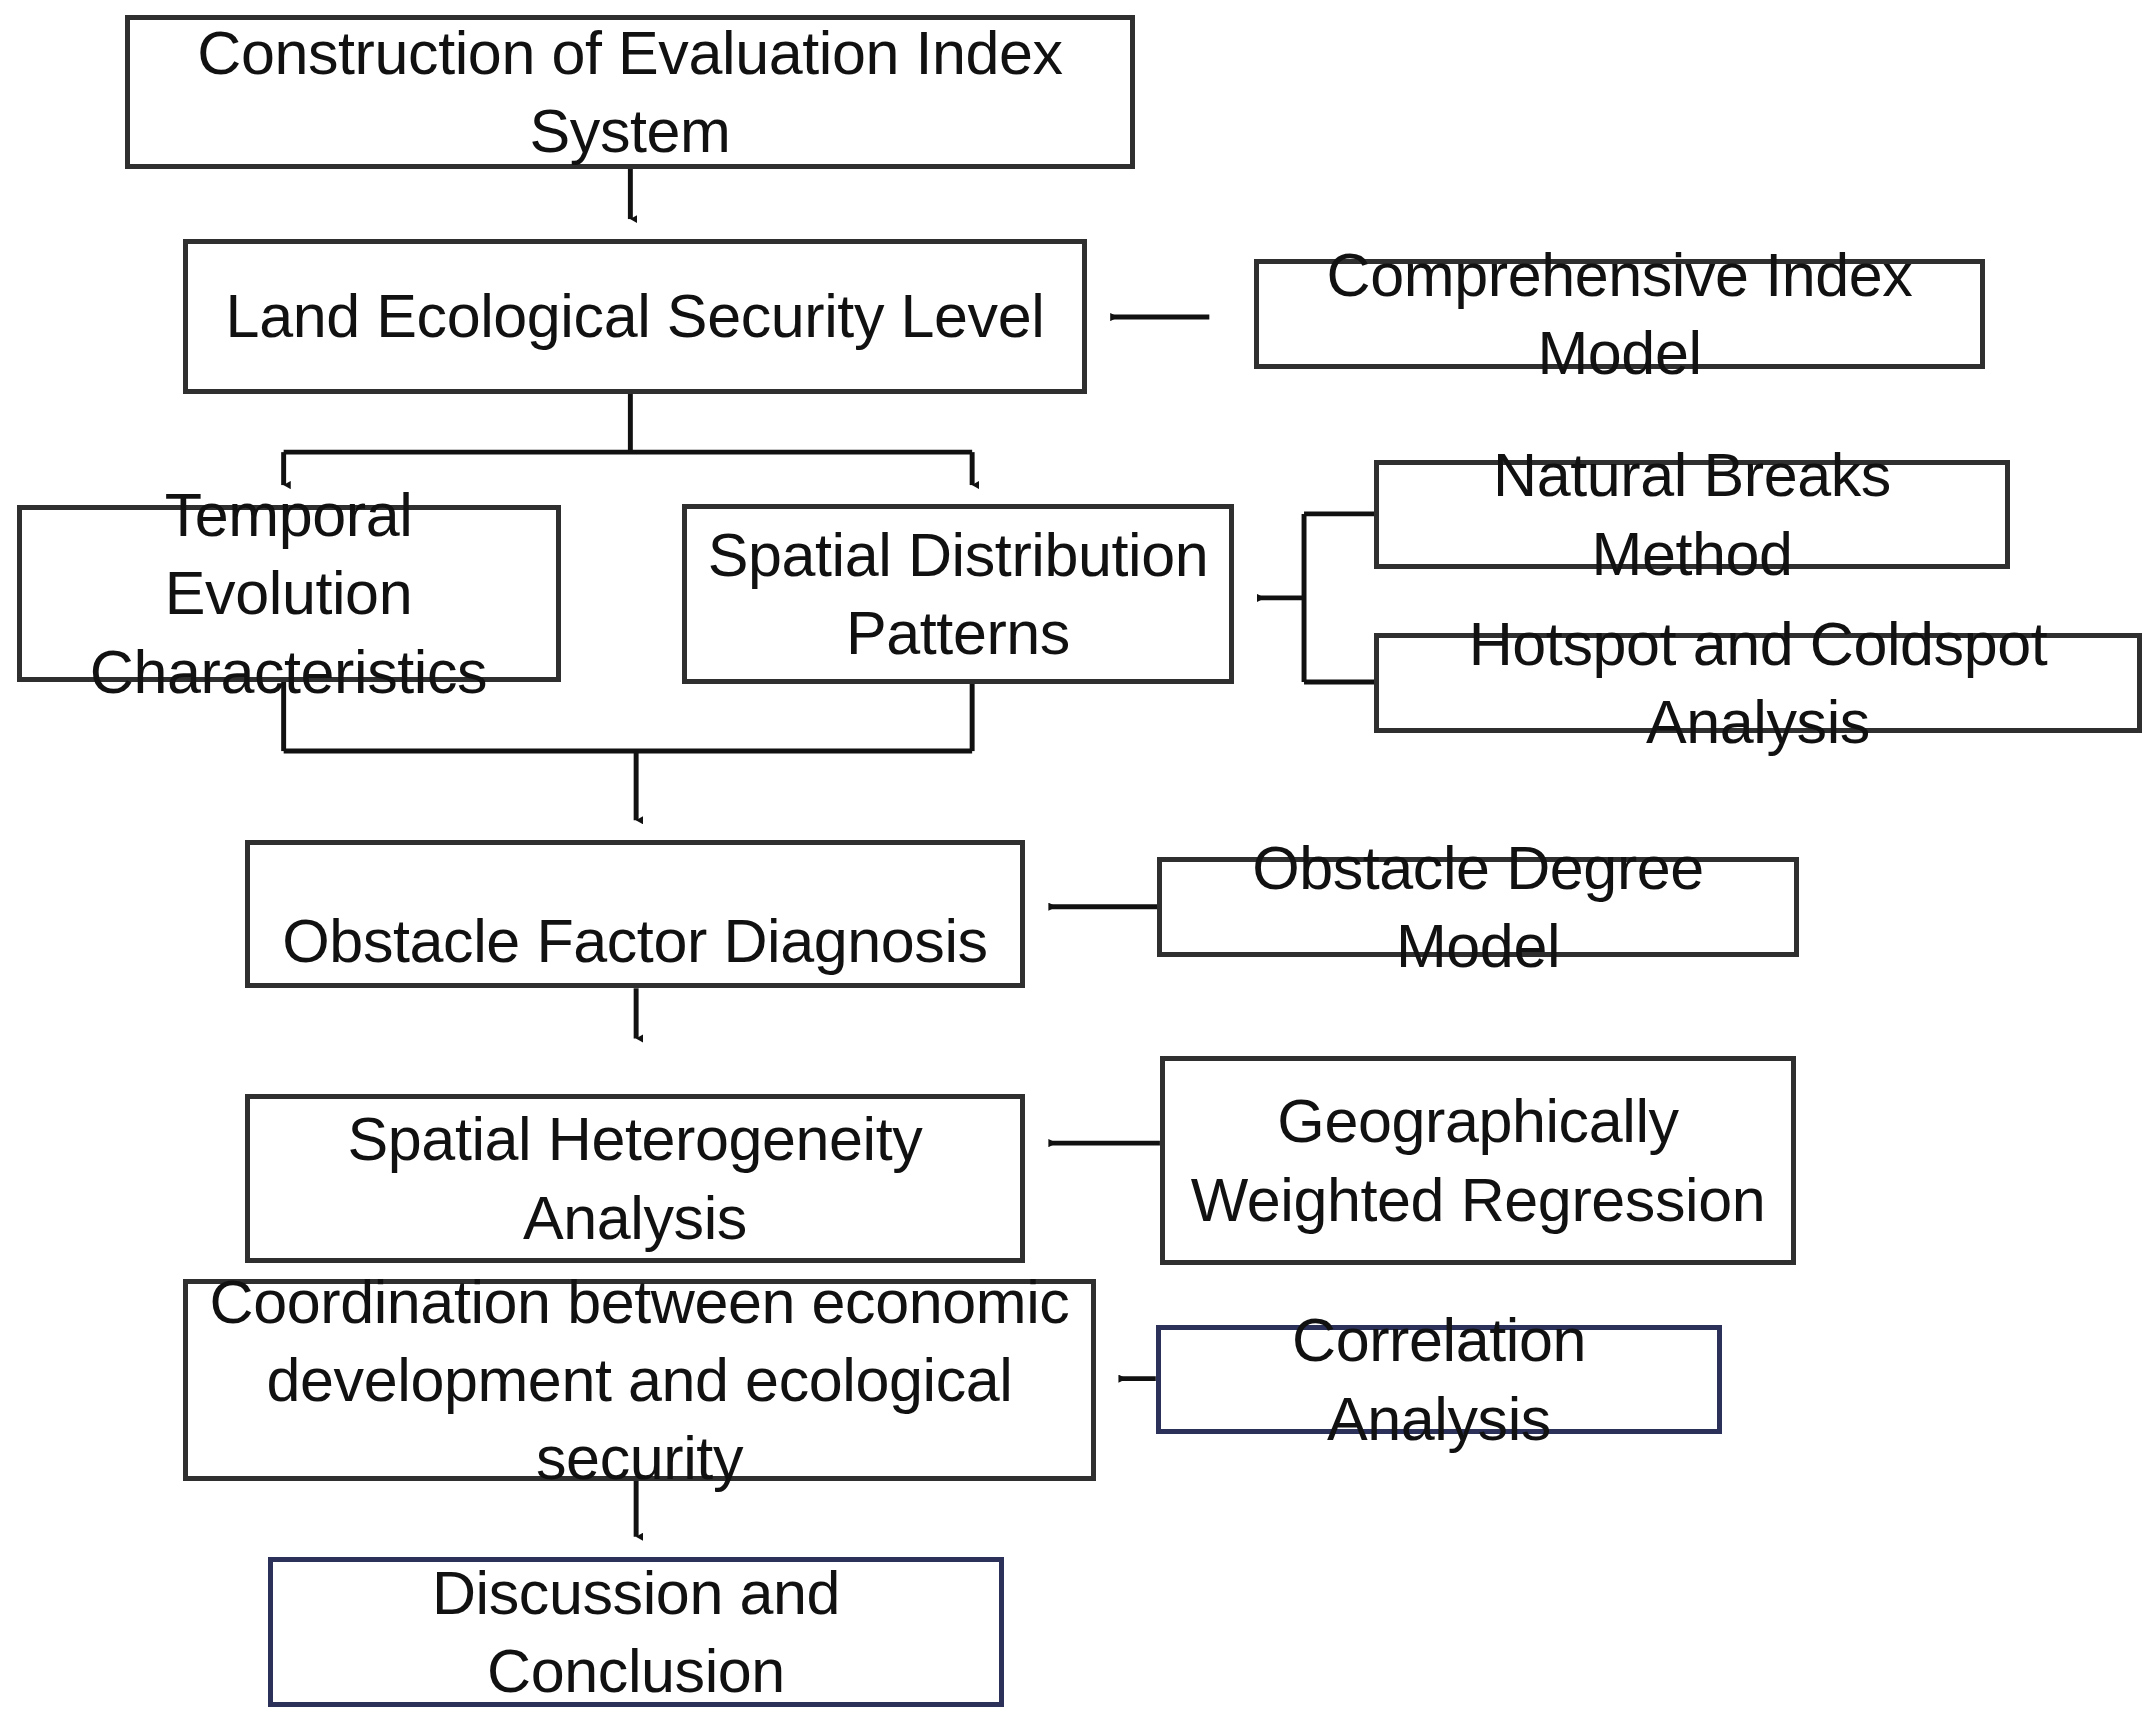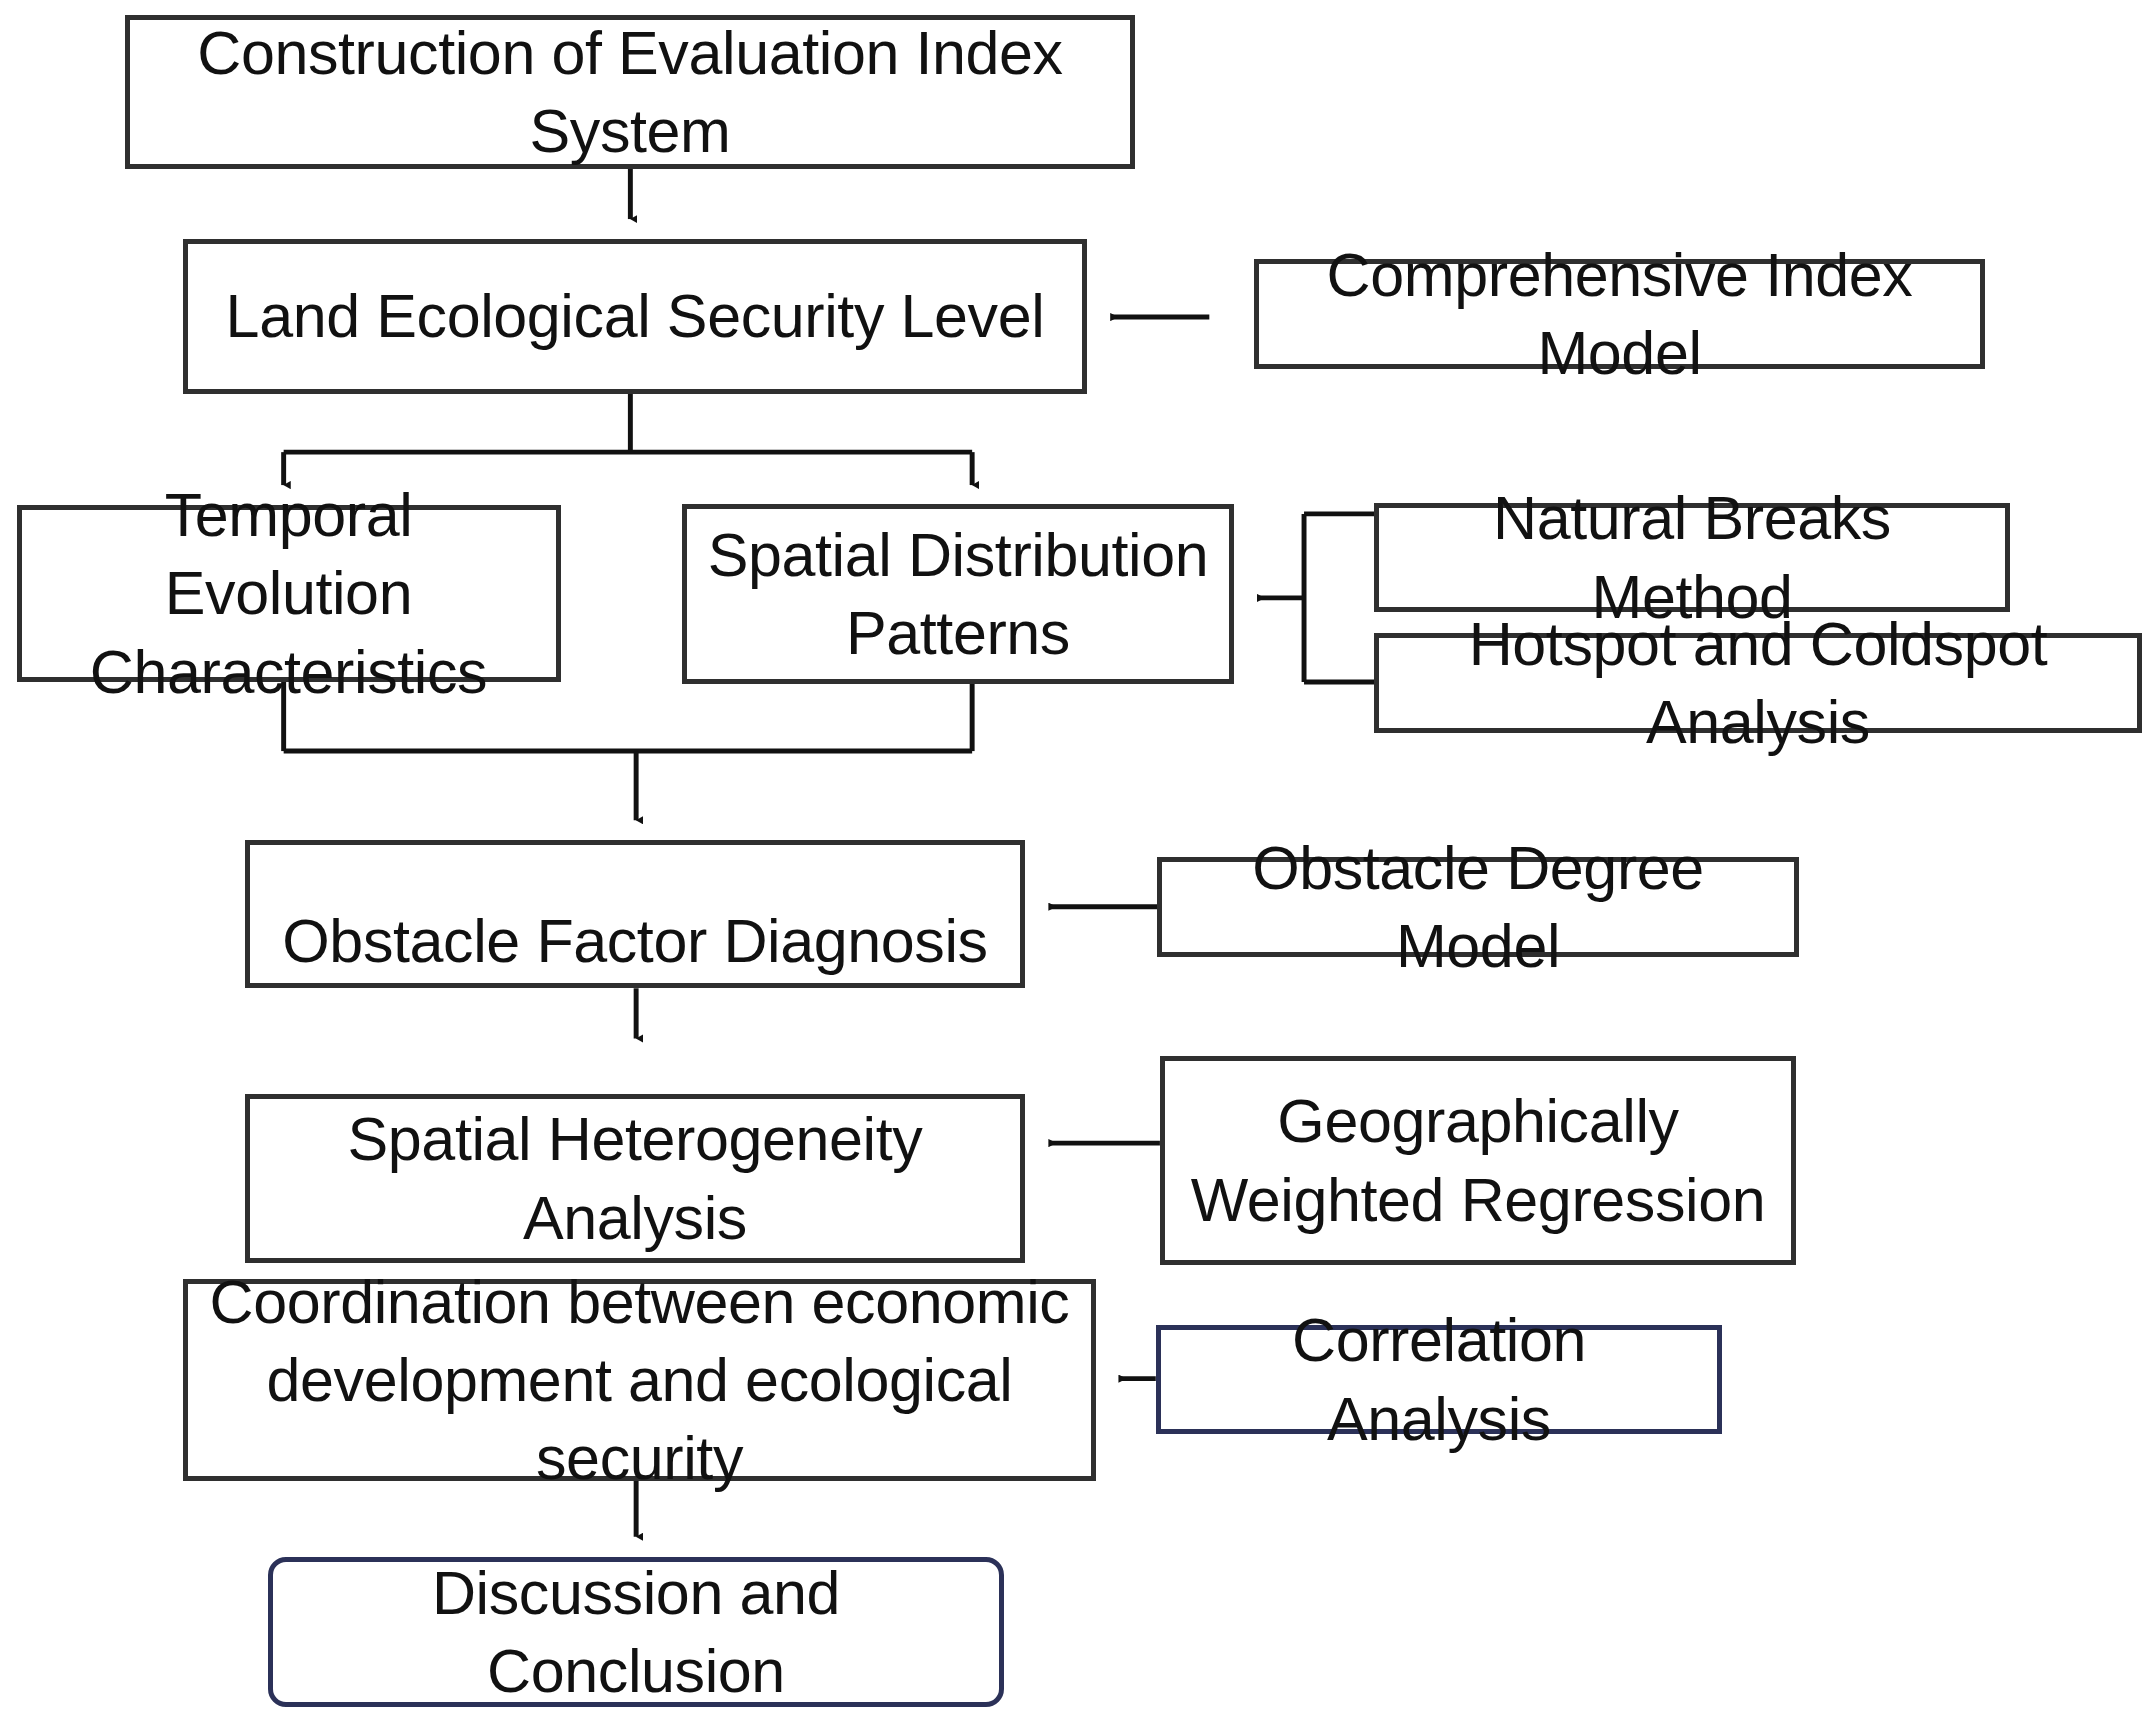--- a/index.html
+++ b/index.html
@@ -114,21 +114,21 @@
   <div class="node" style="left:16.5px; top:505px; width:544px; height:177px;">
     <span class="label">Temporal Evolution
 Characteristics</span>
   </div>
 
   <div class="node" style="left:682px; top:504px; width:552px; height:180px;">
     <span class="label">Spatial Distribution
 Patterns</span>
   </div>
 
-  <div class="node" style="left:1374px; top:460px; width:636px; height:109px;margin-top:43px;">
+  <div class="node" style="left:1374px; top:460px; width:636px; height:109px;">
     <span class="label">Natural Breaks Method</span>
   </div>
 
   <div class="node" style="left:1374px; top:633px; width:768px; height:100px;">
     <span class="label">Hotspot and Coldspot Analysis</span>
   </div>
 
   <div class="node" style="left:245px; top:840px; width:780px; height:148px;align-items:flex-end;">
     <span class="label">Obstacle Factor Diagnosis</span>
   </div>
@@ -148,18 +148,18 @@
 
   <div class="node" style="left:183px; top:1279px; width:913px; height:202px;">
     <span class="label">Coordination between economic
 development and ecological security</span>
   </div>
 
   <div class="node accent" style="left:1156px; top:1325px; width:566px; height:109px;align-items:center;">
     <span class="label">Correlation Analysis</span>
   </div>
 
-  <div class="node accent" style="left:268px; top:1557px; width:736px; height:150px;border-radius:18px;">
+  <div class="node accent" style="left:268px; top:1557px; width:736px; height:150px;">
     <span class="label">Discussion and Conclusion</span>
   </div>
 
 </div>
 
 
 </body></html>

